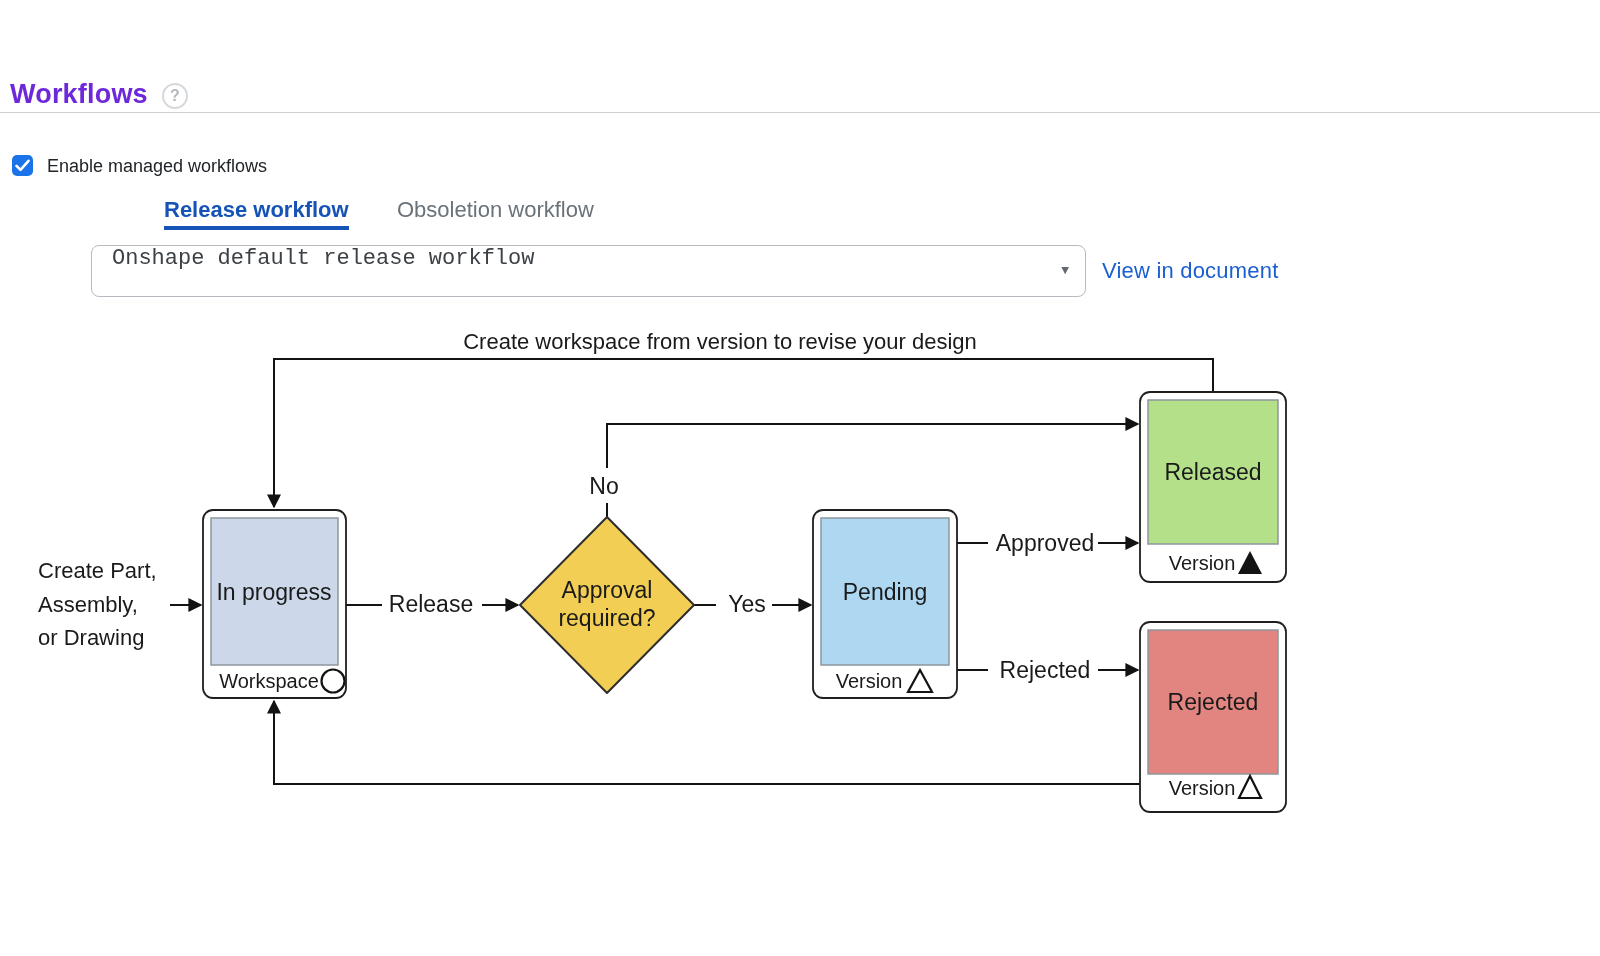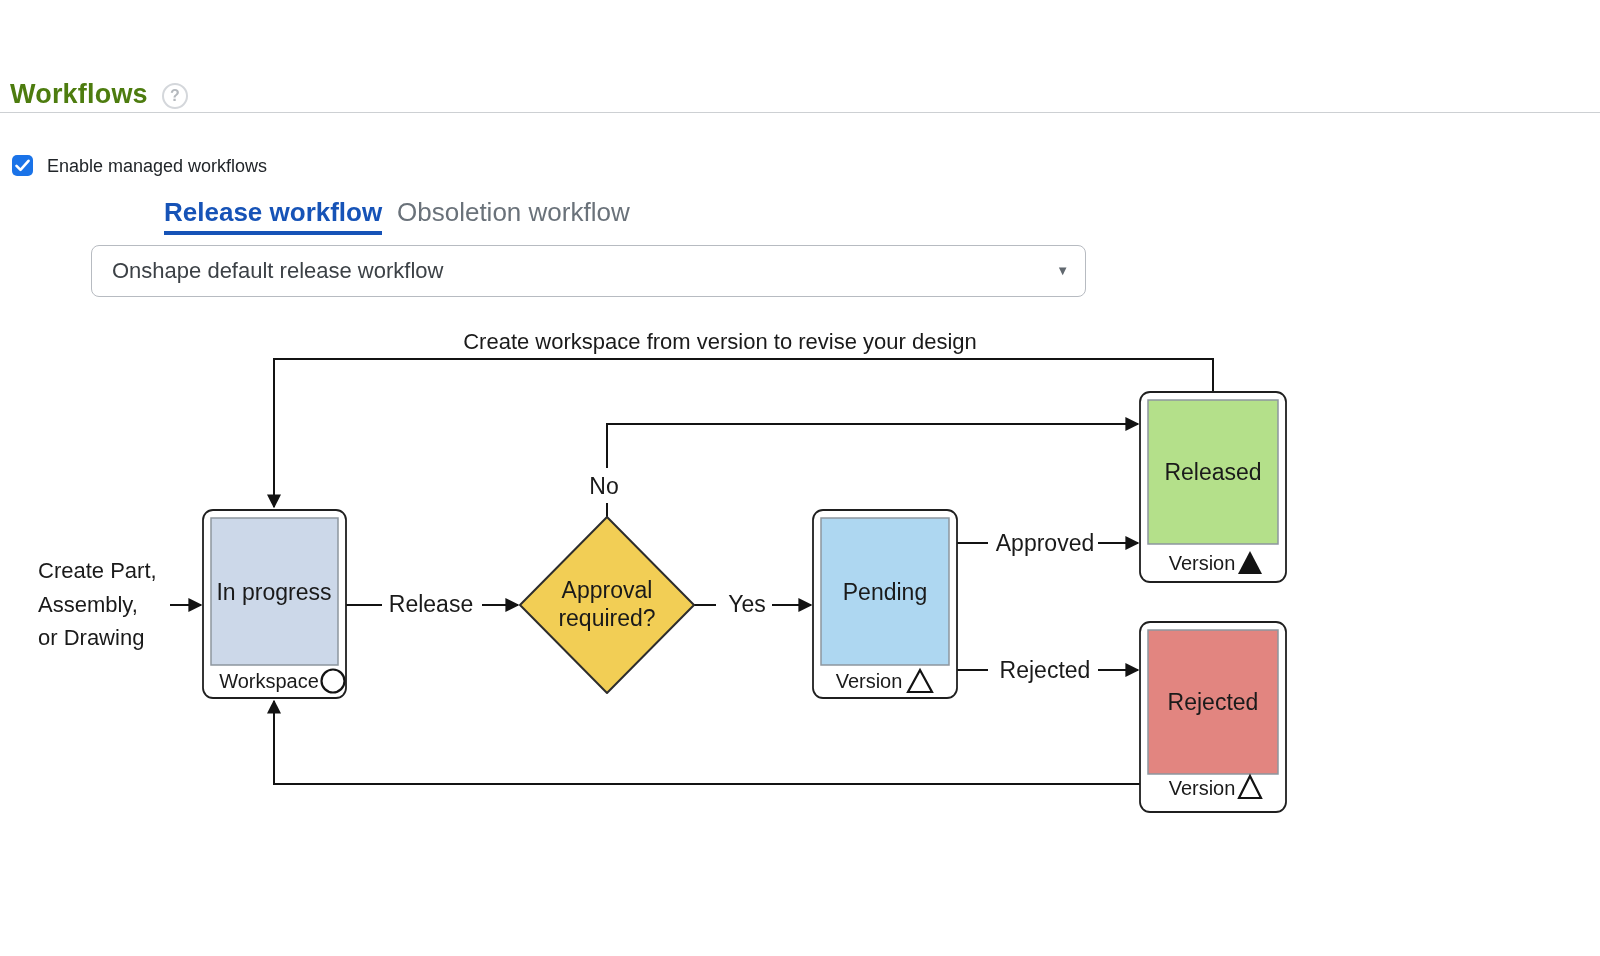--- a/index.html
+++ b/index.html
@@ -1,40 +1,40 @@
 <!DOCTYPE html>
 <html><head>
 <meta charset="utf-8">
 <style>
   * { margin:0; padding:0; box-sizing:border-box; }
   body { background:#fff; font-family:"Liberation Sans","DejaVu Sans",sans-serif; }
   .page { position:relative; width:1600px; height:956px; background:#fff; overflow:hidden; }
 
   .page-title { position:absolute; left:10px; top:79px; font-size:27px; font-weight:700;
-                color:#4d7c0f; letter-spacing:0.2px; }
+                color:#6d28d9; letter-spacing:0.2px; }
   .help-circle { position:absolute; left:162px; top:83px; width:26px; height:26px;
                  border:2px solid #d4d7db; border-radius:50%; color:#b4b8bd;
                  font-size:16px; font-weight:600; display:flex; align-items:center;
                  justify-content:center; cursor:pointer; }
   .divider { position:absolute; left:0; top:112px; width:1600px; height:1px; background:#cdd0d3; }
 
   .checkbox { position:absolute; left:12px; top:155px; width:21px; height:21px;
               background:#1a73e8; border-radius:5px; display:flex; align-items:center;
               justify-content:center; cursor:pointer; }
   .checkbox svg { display:block; }
   .check-label { position:absolute; left:47px; top:153px; font-size:18px; line-height:26px; color:#212529; }
 
-  .tab { position:absolute; top:197px; font-size:26px; color:#6a727a; cursor:pointer; }
+  .tab { position:absolute; top:197px; font-size:22px; color:#6a727a; cursor:pointer; }
   .tab.active { font-weight:700; color:#1653b7; padding-bottom:3px; border-bottom:4px solid #1653b7; }
   .tab-release { left:164px; }
   .tab-obsoletion { left:374px;margin-left:23px; }
 
   .select-box { position:absolute; left:91px; top:245px; width:995px; height:52px;
                 background:#fff; border:1.5px solid #b7bbc1; border-radius:8px;
-                display:flex; align-items:center; cursor:pointer; }
+                display:flex; align-items:flex-start; cursor:pointer;font-family:Liberation Mono, monospace; }
   .select-value { padding-left:20px; font-size:22px; color:#3c4146; }
   .select-caret { position:absolute; right:16px; top:50%; transform:translateY(-54%);
                   font-size:13px; color:#61686f; }
   .doc-link { position:absolute; left:1102px; top:245px; height:52px; display:flex;
               align-items:center; font-size:22px; color:#1b5fd0; letter-spacing:0.2px; cursor:pointer; }
 
   .flow-svg { position:absolute; left:0; top:0; width:1600px; height:956px; pointer-events:none; }
   .flow-svg text { fill:#1a1a1a; }
   .caption  { font-size:22px; }
   .slabel   { font-size:22px; }
@@ -58,20 +58,21 @@
   </div>
   <span class="check-label">Enable managed workflows</span>
 
   <div class="tab tab-release active">Release workflow</div>
   <div class="tab tab-obsoletion">Obsoletion workflow</div>
 
   <div class="select-box">
     <span class="select-value">Onshape default release workflow</span>
     <span class="select-caret">▼</span>
   </div>
+  <div class="doc-link">View in document</div>
 
   <svg class="flow-svg" viewBox="0 0 1600 956">
     <defs>
       <marker id="arr" viewBox="0 0 10 10" refX="9" refY="5" markerWidth="7" markerHeight="7" orient="auto-start-reverse">
         <path d="M0 0 L10 5 L0 10 Z" fill="#131313"></path>
       </marker>
     </defs>
 
     <text class="caption" x="720" y="349" text-anchor="middle">Create workspace from version to revise your design</text>
 

